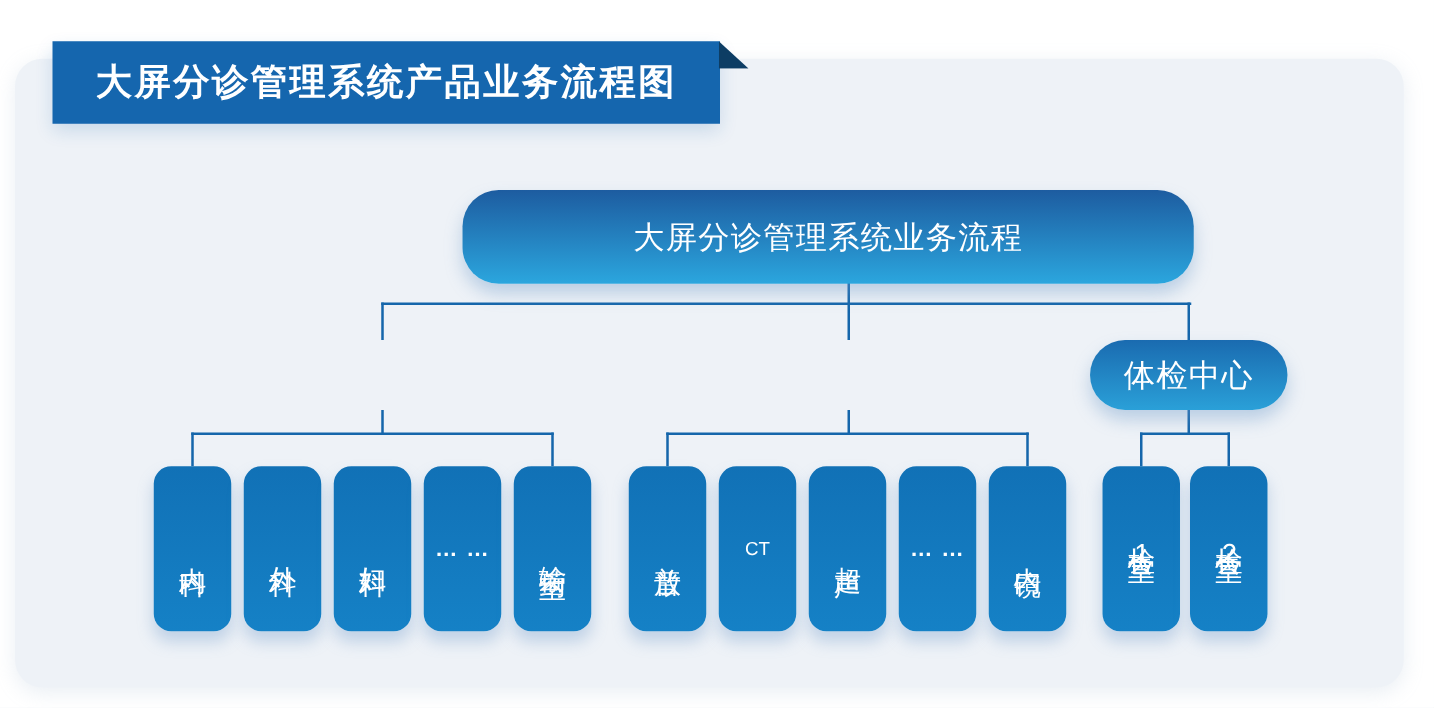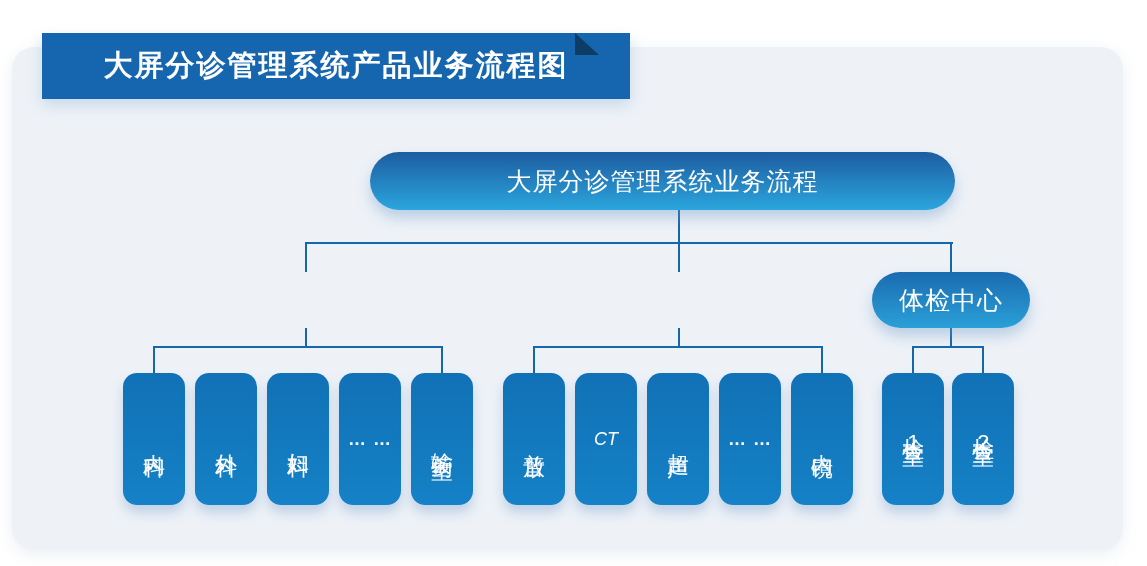--- a/index.html
+++ b/index.html
@@ -17,21 +17,21 @@
     position:absolute;
     left:12px; top:47px;
     width:1111px; height:503px;
     background:var(--card-bg,#eef2f7);
     border-radius:22px;
     box-shadow:0 4px 16px rgba(160,180,205,.22);
   }
   .banner{
     position:absolute;
     left:42px; top:33px;
-    width:588px; height:66px;
+    width:534px; height:66px;
     background:var(--banner-bg,#1566ae);
     display:flex; align-items:center; justify-content:center;
     z-index:3;
     box-shadow:0 6px 14px rgba(21,102,174,.18);
   }
   .banner .banner-title{
     color:var(--text,#ffffff);
     font-size:29px;
     font-weight:700;
     letter-spacing:2px;
@@ -51,21 +51,21 @@
     z-index:1;
   }
   .node{
     position:absolute;
     display:flex; align-items:center; justify-content:center;
     color:var(--text,#ffffff);
     z-index:2;
   }
   .root{
     left:370px; top:152px;
-    width:585px; height:58px;
+    width:585px; height:75px;
     border-radius:29px;
     background:linear-gradient(180deg,var(--node-grad-top,#1d5ca0),var(--node-grad-bottom,#2ba6de));
     font-size:25px;
     letter-spacing:1px;
     box-shadow:0 8px 14px rgba(108,152,200,.40);
   }
   .pill{
     top:272px; height:56px;
     border-radius:28px;
     background:linear-gradient(180deg,var(--pill-grad-top,#1a6bb0),var(--pill-grad-bottom,#2aa0d8));
@@ -88,23 +88,22 @@
     box-shadow:0 8px 12px rgba(108,152,200,.35);
   }
   .leaf .vtext{
     writing-mode:vertical-rl;
     text-orientation:upright;
     font-size:22px;
     line-height:1.18;
     letter-spacing:3px;
   }
   .leaf .htext{
-    font-size:18px;
+    font-size:15px;
     white-space:nowrap;
-    font-style:italic;
   }
   .leaf .dots{
     font-size:18px;
     font-weight:700;
     letter-spacing:1px;
     white-space:nowrap;
   }
 </style>
 </head>
 <body>

